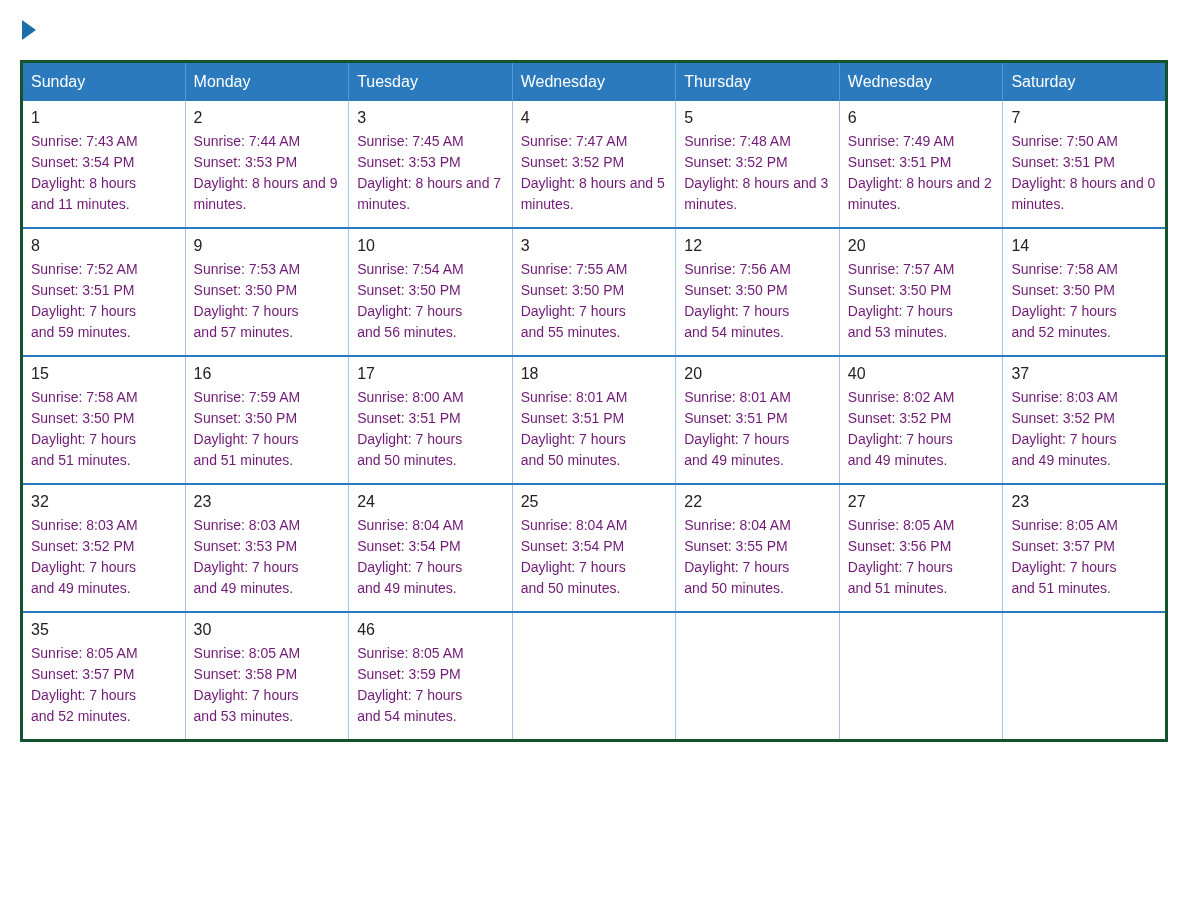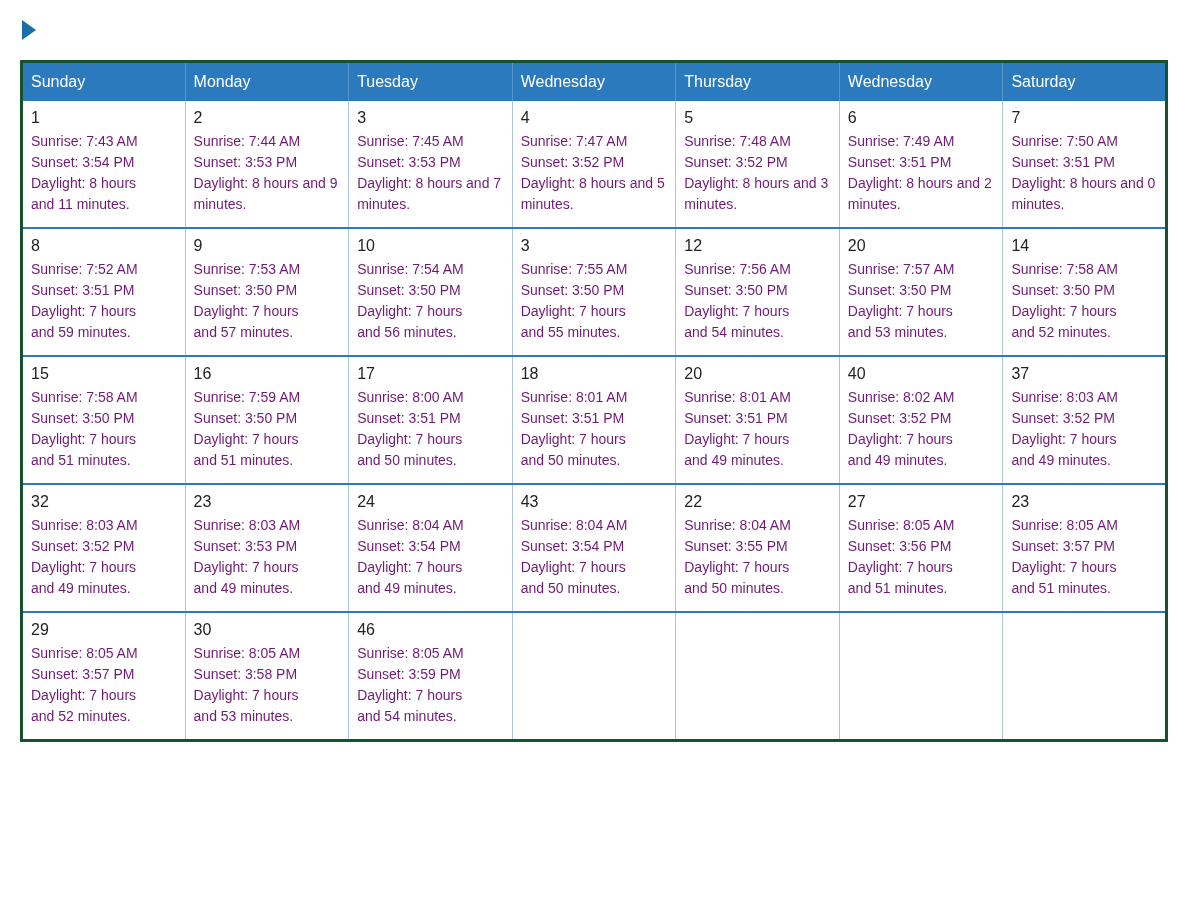--- a/index.html
+++ b/index.html
@@ -323,21 +323,21 @@
       </td>
         <td>
         <span class="day-number">24</span>
         <div class="day-info">
           Sunrise: 8:04 AM<br>
           Sunset: 3:54 PM<br>
           Daylight: 7 hours and&nbsp;49 minutes.
         </div>
       </td>
         <td>
-        <span class="day-number">43</span>
+        <span class="day-number">25</span>
         <div class="day-info">
           Sunrise: 8:04 AM<br>
           Sunset: 3:54 PM<br>
           Daylight: 7 hours and&nbsp;50 minutes.
         </div>
       </td>
         <td>
         <span class="day-number">22</span>
         <div class="day-info">
           Sunrise: 8:04 AM<br>
@@ -357,21 +357,21 @@
         <span class="day-number">23</span>
         <div class="day-info">
           Sunrise: 8:05 AM<br>
           Sunset: 3:57 PM<br>
           Daylight: 7 hours and&nbsp;51 minutes.
         </div>
       </td>
       </tr>
       <tr>
         <td>
-        <span class="day-number">29</span>
+        <span class="day-number">35</span>
         <div class="day-info">
           Sunrise: 8:05 AM<br>
           Sunset: 3:57 PM<br>
           Daylight: 7 hours and&nbsp;52 minutes.
         </div>
       </td>
         <td>
         <span class="day-number">30</span>
         <div class="day-info">
           Sunrise: 8:05 AM<br>

